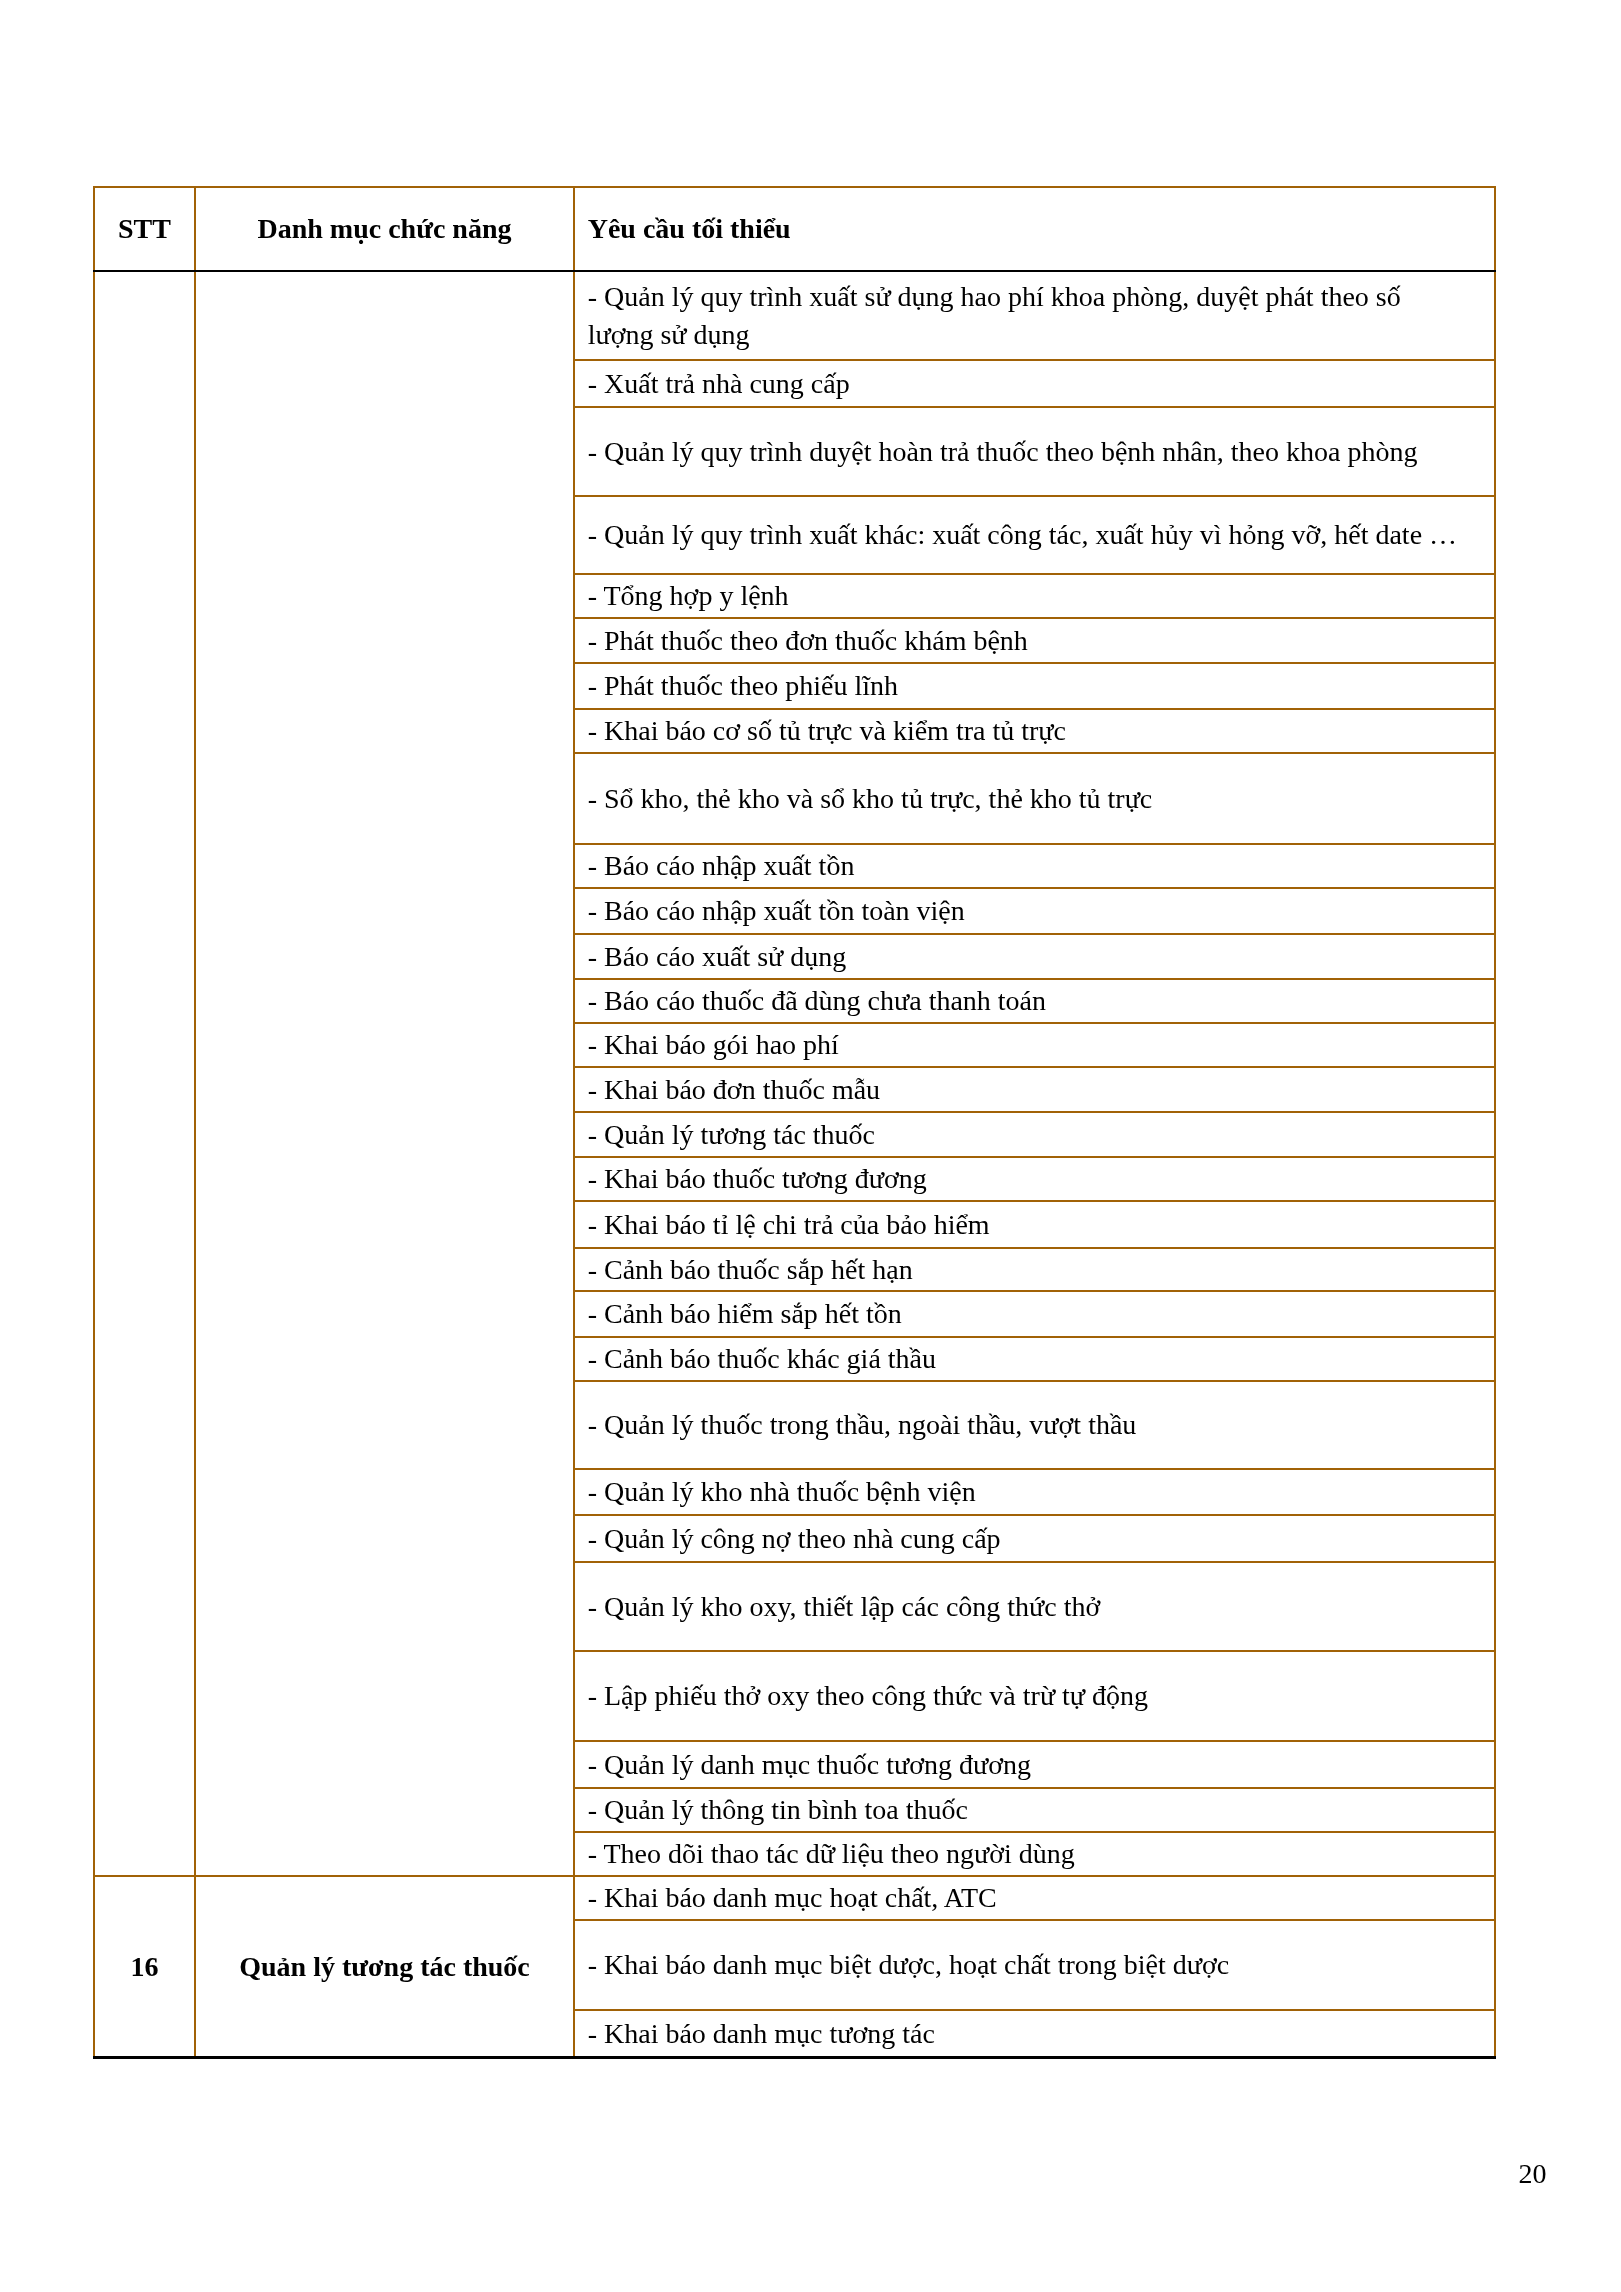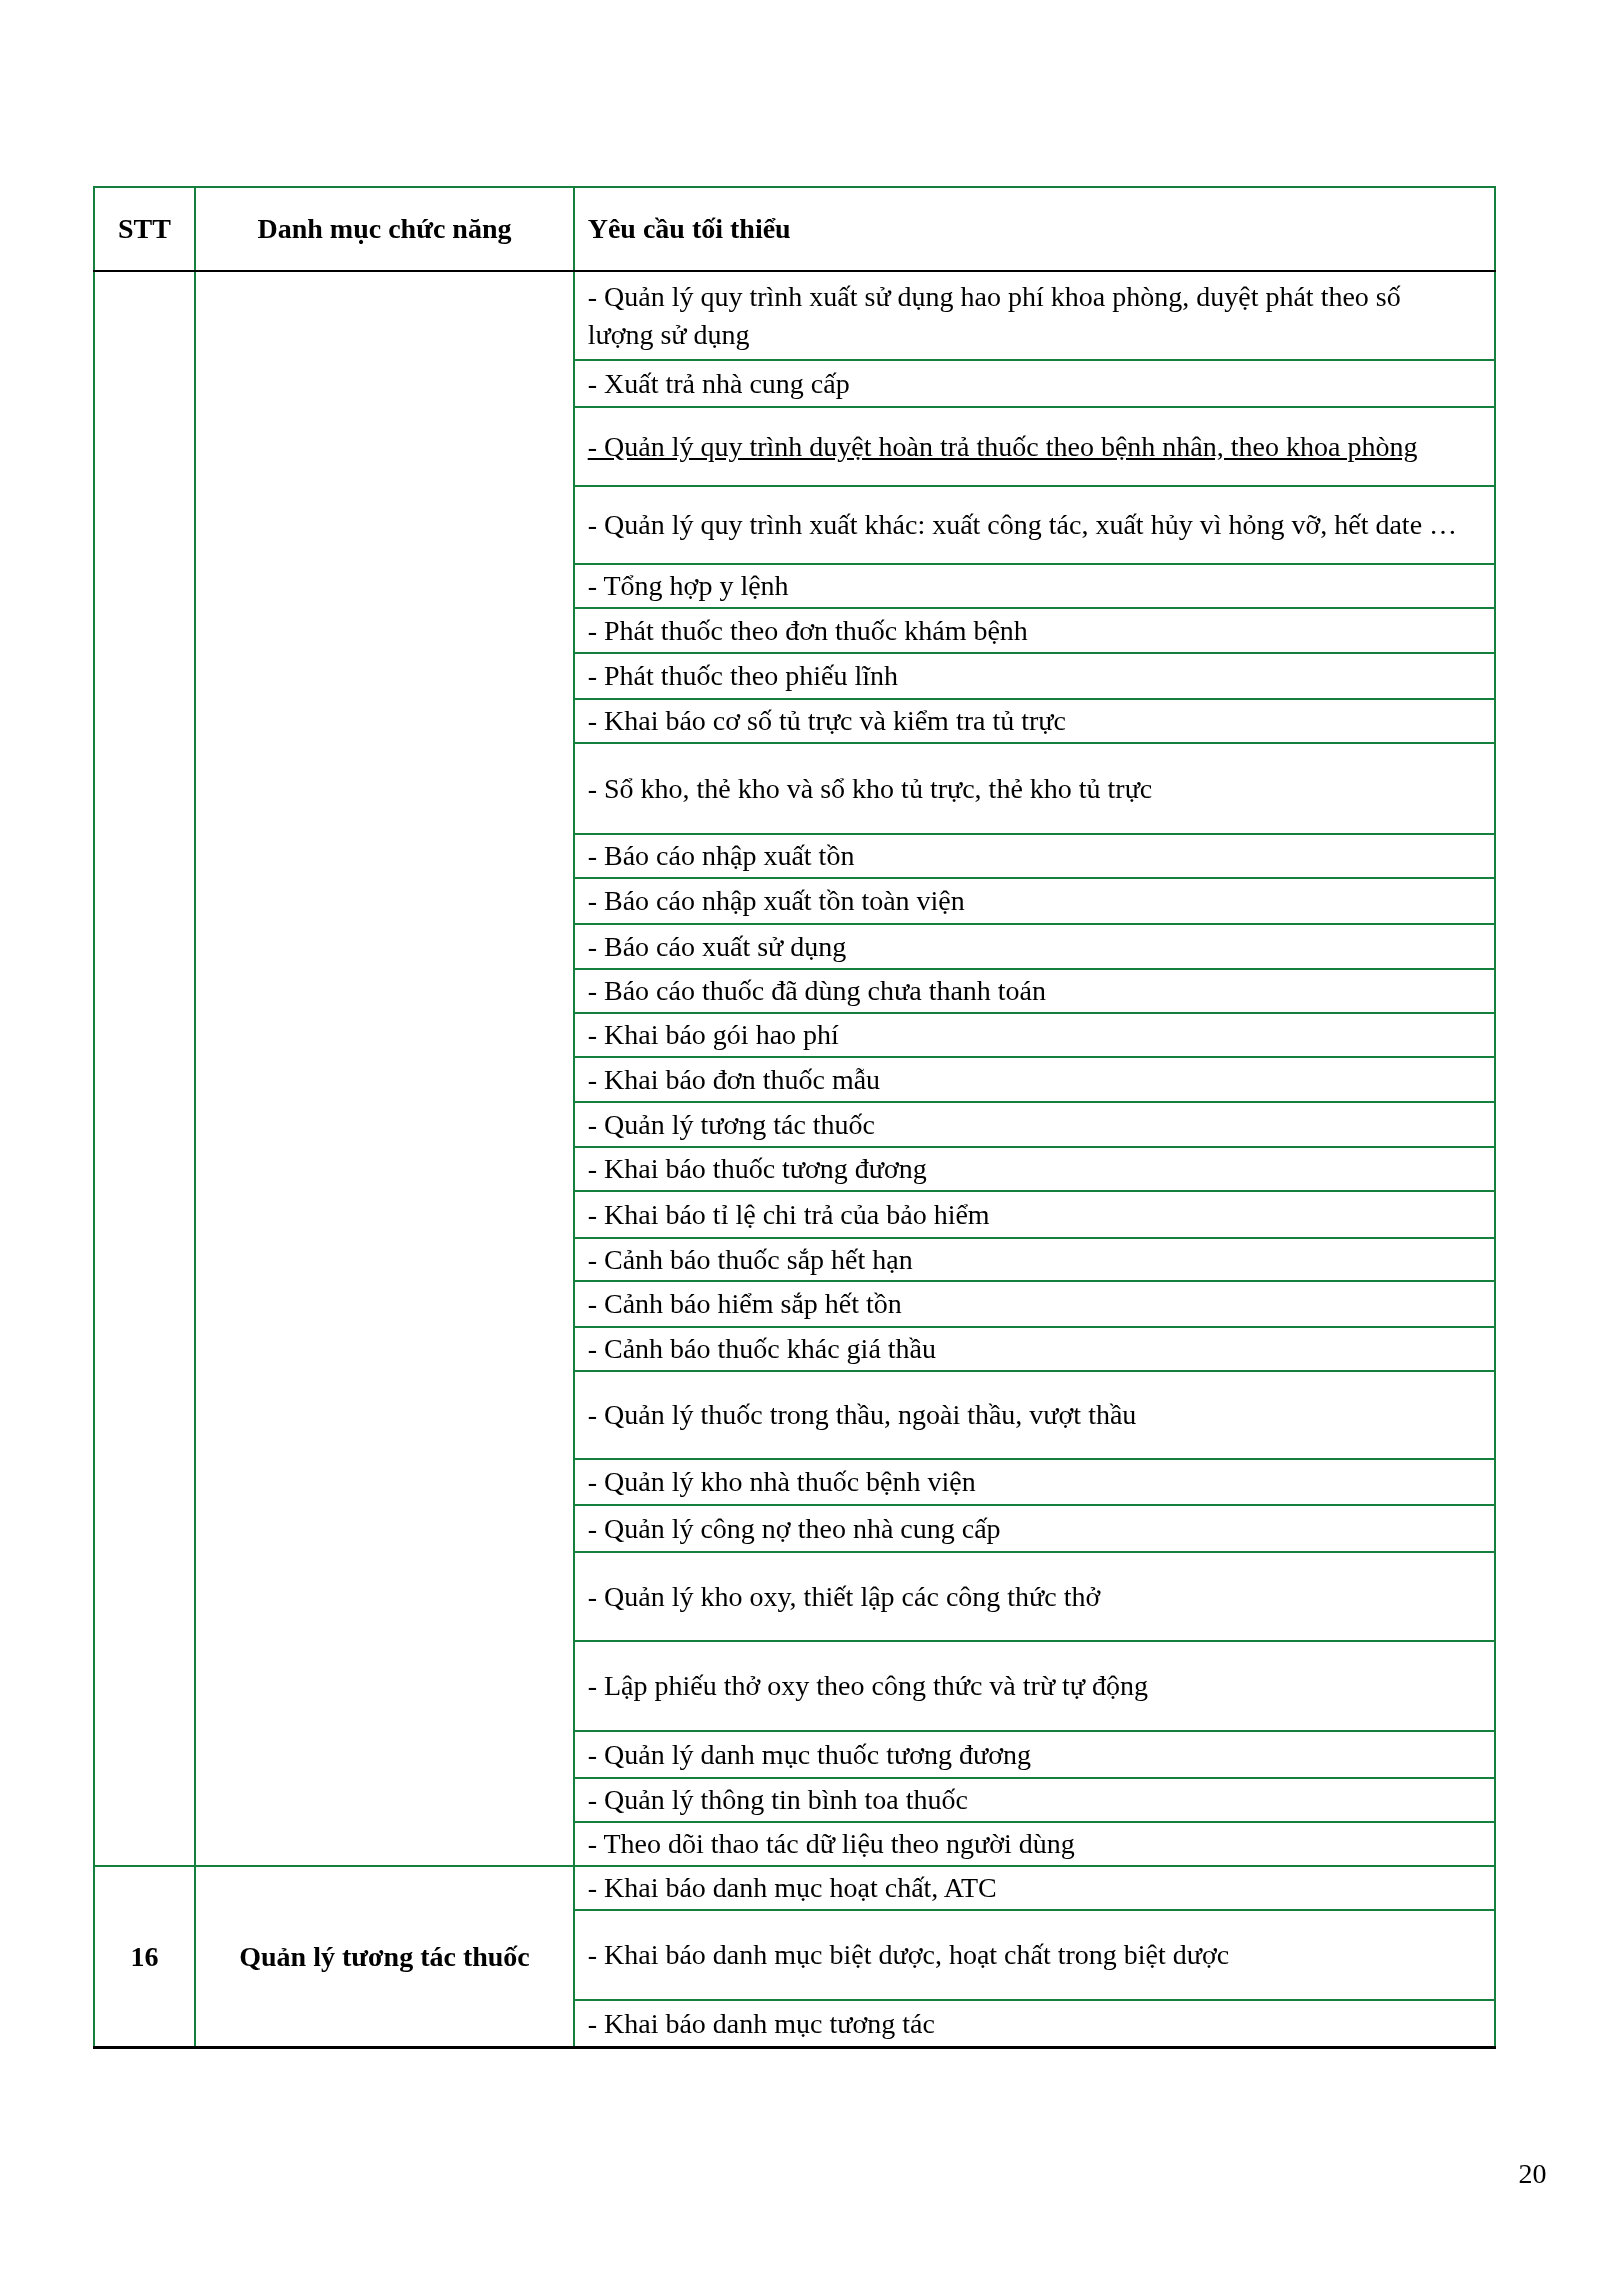--- a/index.html
+++ b/index.html
@@ -23,21 +23,21 @@
     width: 1402px;
     border-collapse: collapse;
     table-layout: fixed;
     border: 2.9px solid #000000;
     border-bottom: 3.9px solid #000000;
     font-size: 28px;
     line-height: 1.33;
   }
   table.req-table th,
   table.req-table td {
-    border: 2px solid #15803d;
+    border: 2px solid #a16207;
     vertical-align: middle;
     overflow: hidden;
     margin-top: 32px;
   }
   table.req-table thead th {
     border-bottom: 2.9px solid #000000;
     height: 80px;
     font-weight: bold;
     font-size: 28px;
   }
@@ -89,21 +89,21 @@
     </thead>
     <tbody id="tbody">
         <tr style="height: 89px;">
           <td class="stt-cell" rowspan="29"></td>
           <td class="category-cell" rowspan="29"></td>
           <td class="req-cell">- Quản lý quy trình xuất sử dụng hao phí khoa phòng, duyệt phát theo số lượng sử dụng</td>
         </tr>
         <tr style="height: 47px;">
           <td class="req-cell">- Xuất trả nhà cung cấp</td>
         </tr>
-        <tr style="height: 79px; text-decoration: underline;">
+        <tr style="height: 89px;">
           <td class="req-cell">- Quản lý quy trình duyệt hoàn trả thuốc theo bệnh nhân, theo khoa phòng</td>
         </tr>
         <tr style="height: 78px;">
           <td class="req-cell">- Quản lý quy trình xuất khác: xuất công tác, xuất hủy vì hỏng vỡ, hết date …</td>
         </tr>
         <tr style="height: 44px; border-radius: 11px;">
           <td class="req-cell">- Tổng hợp y lệnh</td>
         </tr>
         <tr style="height: 45px;">
           <td class="req-cell">- Phát thuốc theo đơn thuốc khám bệnh</td>

